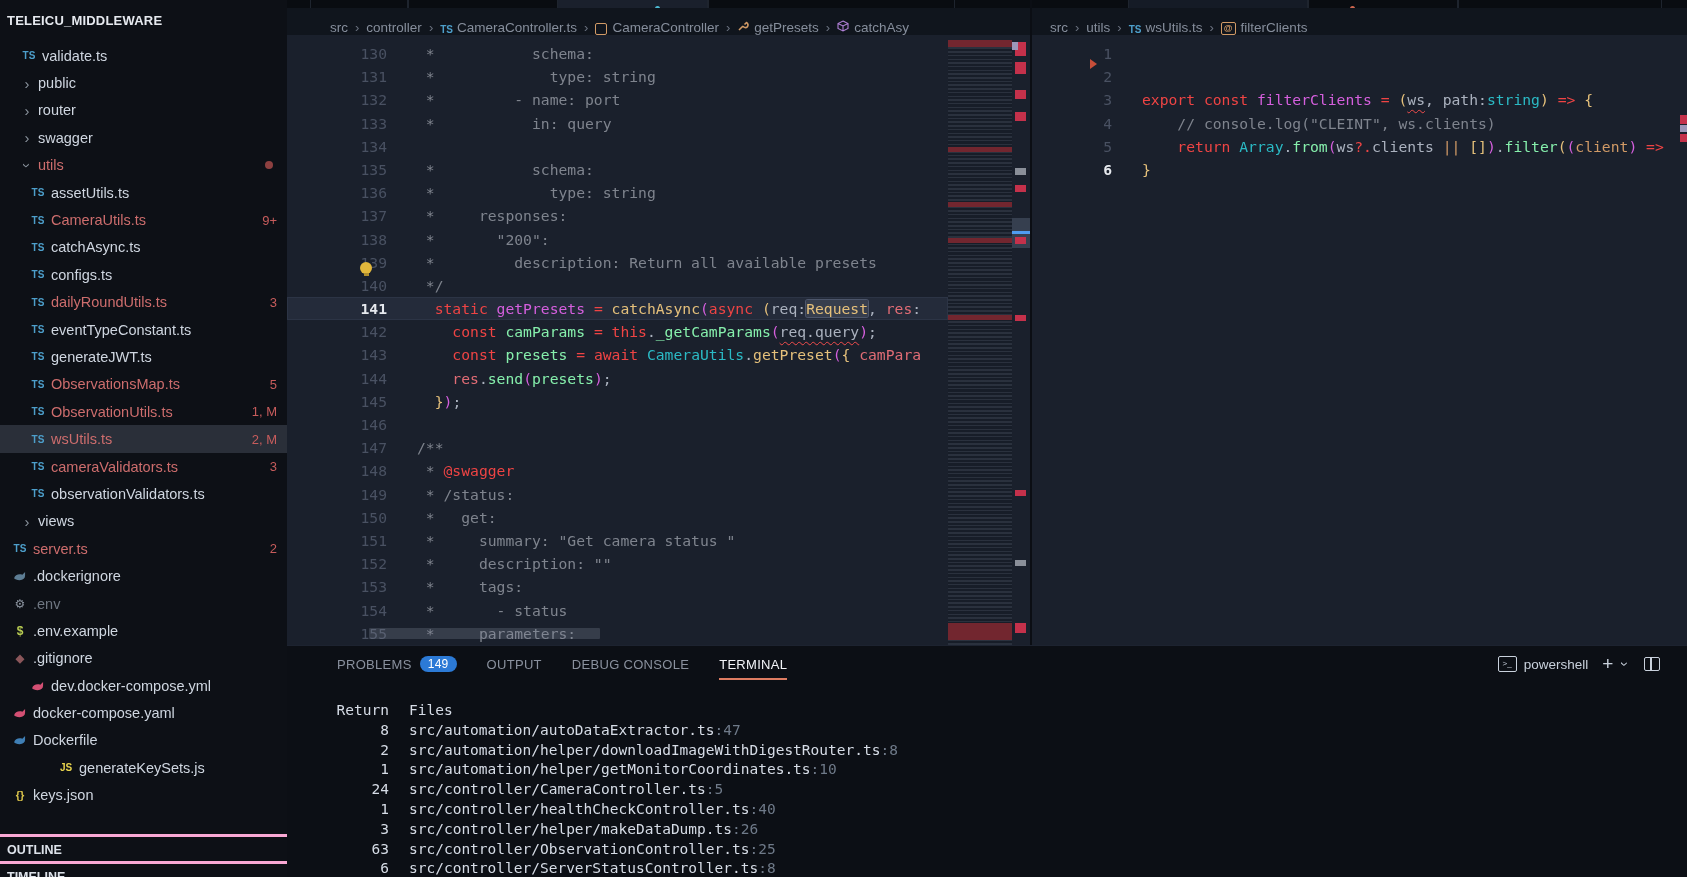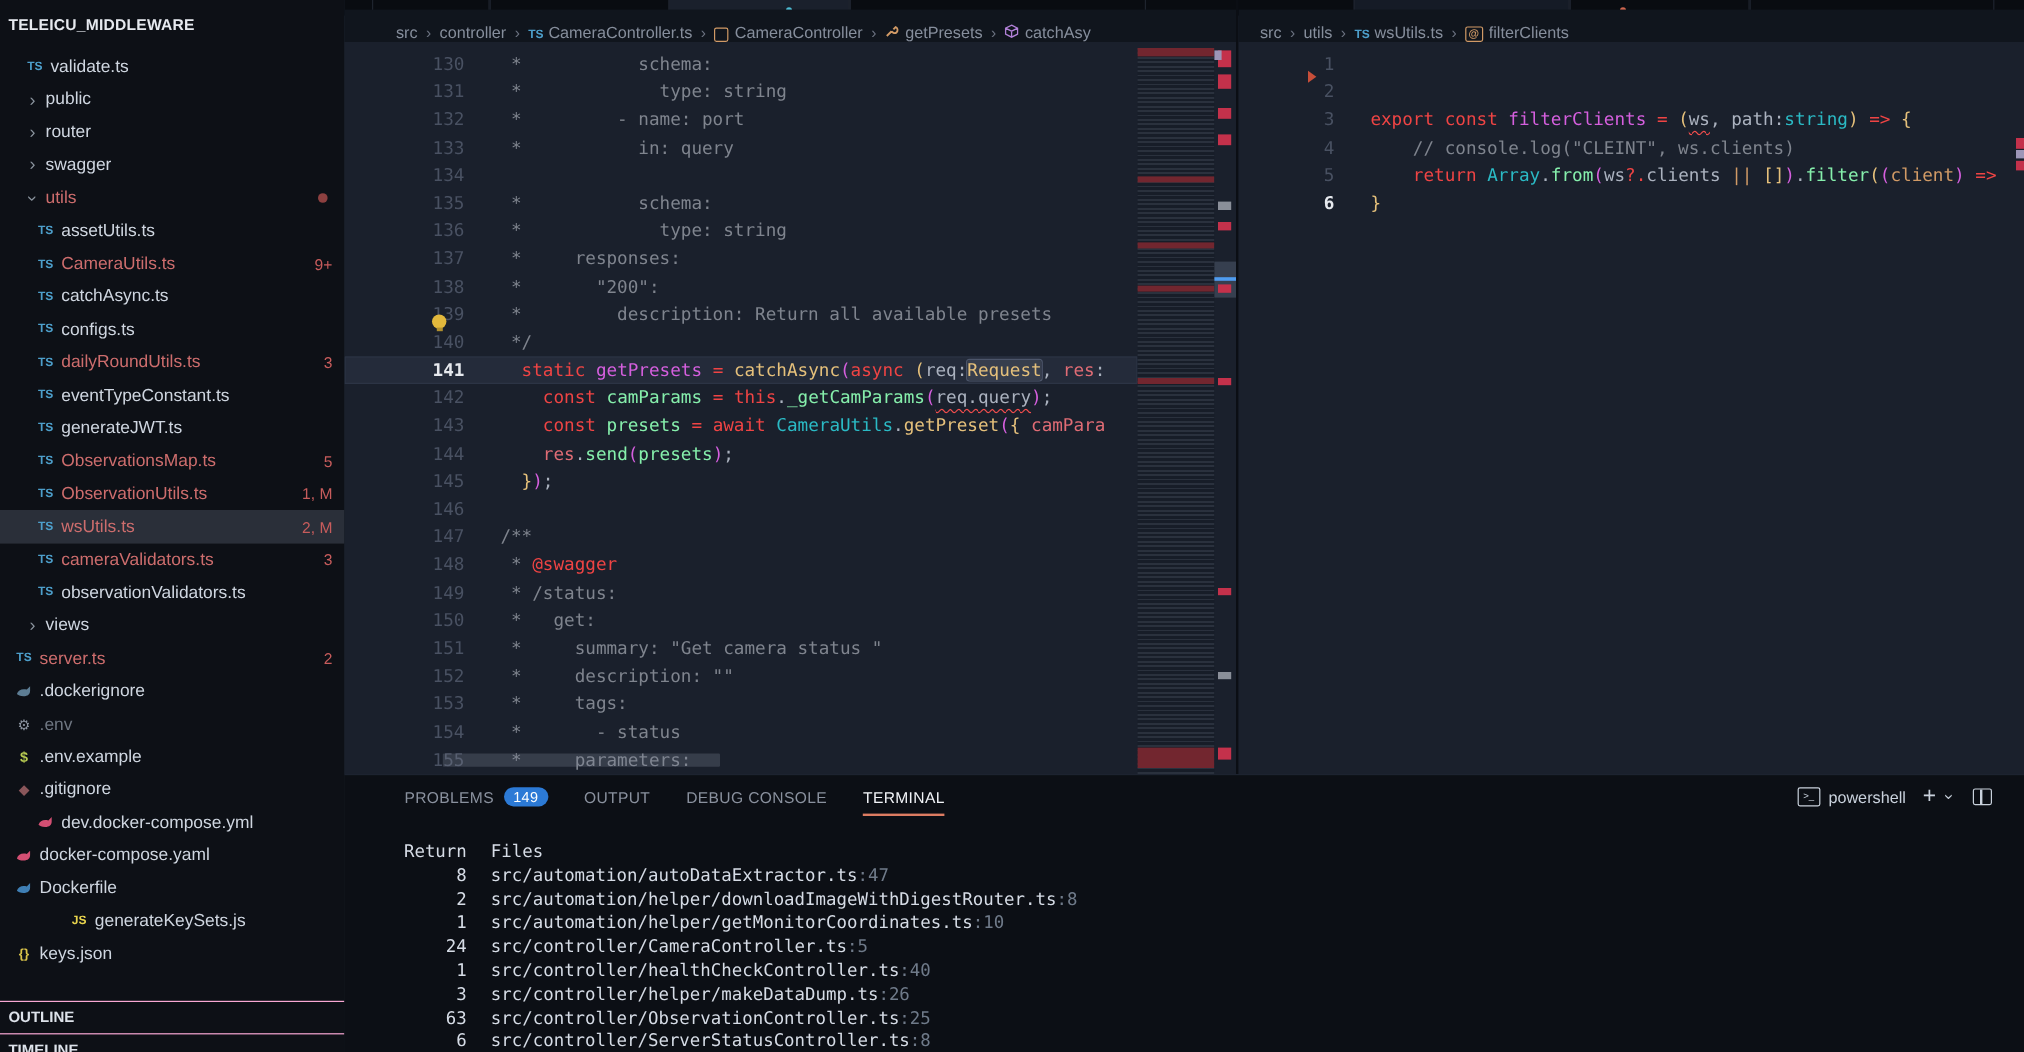--- a/index.html
+++ b/index.html
@@ -20,21 +20,21 @@
   .fi-gear{color:#8a929e;font-size:12px;font-weight:normal;}
   .fi-dollar{color:#b8cc52;font-size:12px;}
   .fi-git{color:#8a565a;font-size:11px;}
   .fi svg{vertical-align:middle;}
   .sb-label{margin-left:3px;color:#cfd6e0;white-space:nowrap;}
   .sb-label.err{color:#cd6d6d;}
   .sb-label.dim{color:#6e7681;}
   .sb-badge{margin-left:auto;margin-right:10px;color:#c75c5c;font-size:13px;}
   .sb-dot{margin-left:auto;margin-right:14px;width:8px;height:8px;border-radius:50%;background:#8d4040;flex:0 0 8px;}
   .sb-section{position:absolute;left:0;right:0;height:27px;line-height:27px;padding-left:7px;
-              font-size:12.5px;font-weight:bold;color:#dde2ea;border-top:1px solid #f9a8d4;background:#0d1016;}
+              font-size:12.5px;font-weight:bold;color:#dde2ea;border-top:3px solid #f9a8d4;background:#0d1016;}
   .sb-section.outline{top:834px;}
   .sb-section.timeline{top:861px;}
   
   .editor-zone{position:absolute;left:287px;top:0;width:1400px;height:645px;background:#1a202c;}
   .tabstrip{position:absolute;left:0;top:0;width:1400px;height:13px;background:#090c11;}
   .tabseg{position:absolute;top:0;height:13px;border-right:1px solid #1e242e;border-left:1px solid #1e242e;}
   .tabseg.active{background:#1a202c;}
   .tdot{position:absolute;top:6px;width:5px;height:5px;border-radius:50%;}
   .breadcrumb{position:absolute;top:8px;height:27px;display:flex;align-items:flex-end;font-size:13.5px;color:#868e9c;
               white-space:nowrap;overflow:hidden;background:#10151d;}

